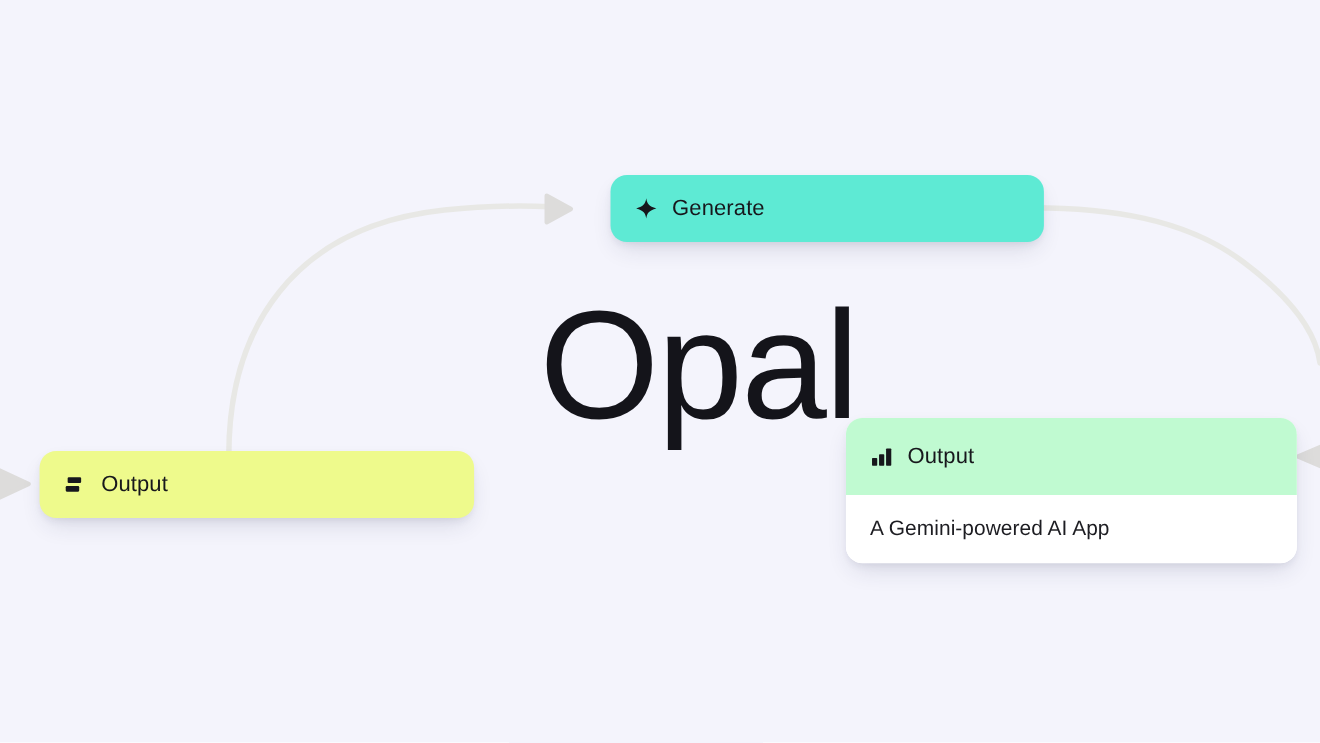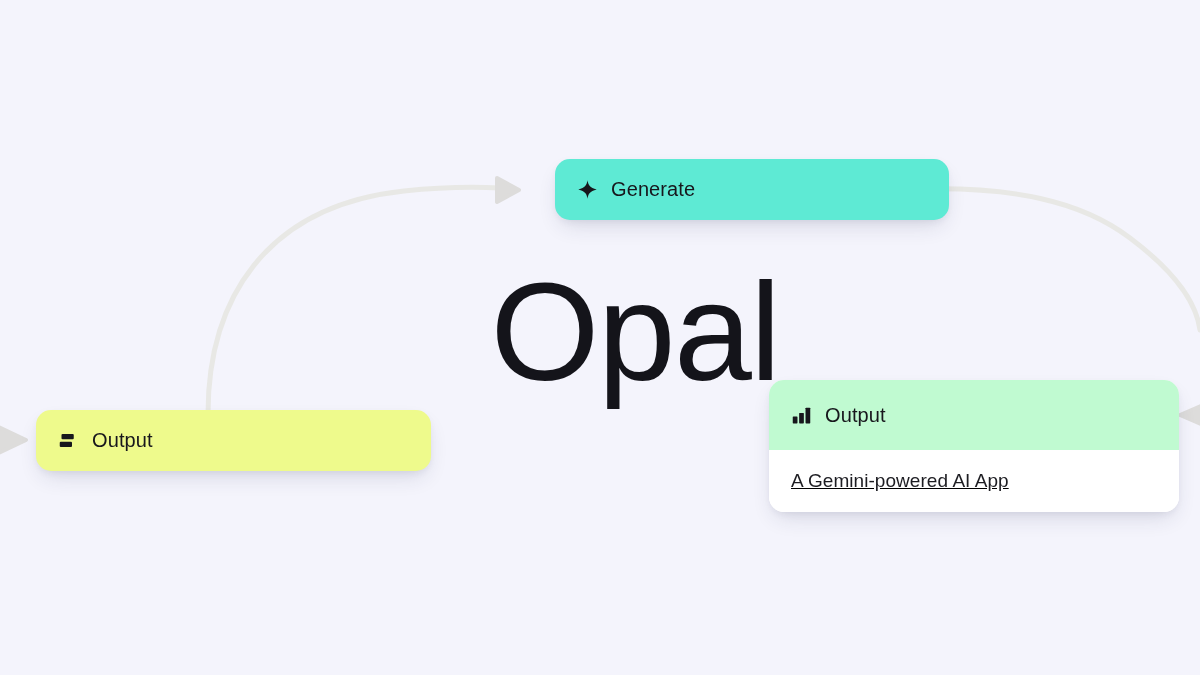--- a/index.html
+++ b/index.html
@@ -113,21 +113,20 @@
     padding: 0 22px;
     box-sizing: border-box;
   }
   #output-body {
     height: 62px;
     display: flex;
     align-items: center;
     padding: 0 22px;
     box-sizing: border-box;
     background: #ffffff;
-    text-decoration: underline;
   }
   #output-body-text {
     font-size: 19px;
     font-weight: 400;
     color: #1d1d22;
     letter-spacing: 0.05px;
     white-space: nowrap;
   }
 </style>
 </head>

